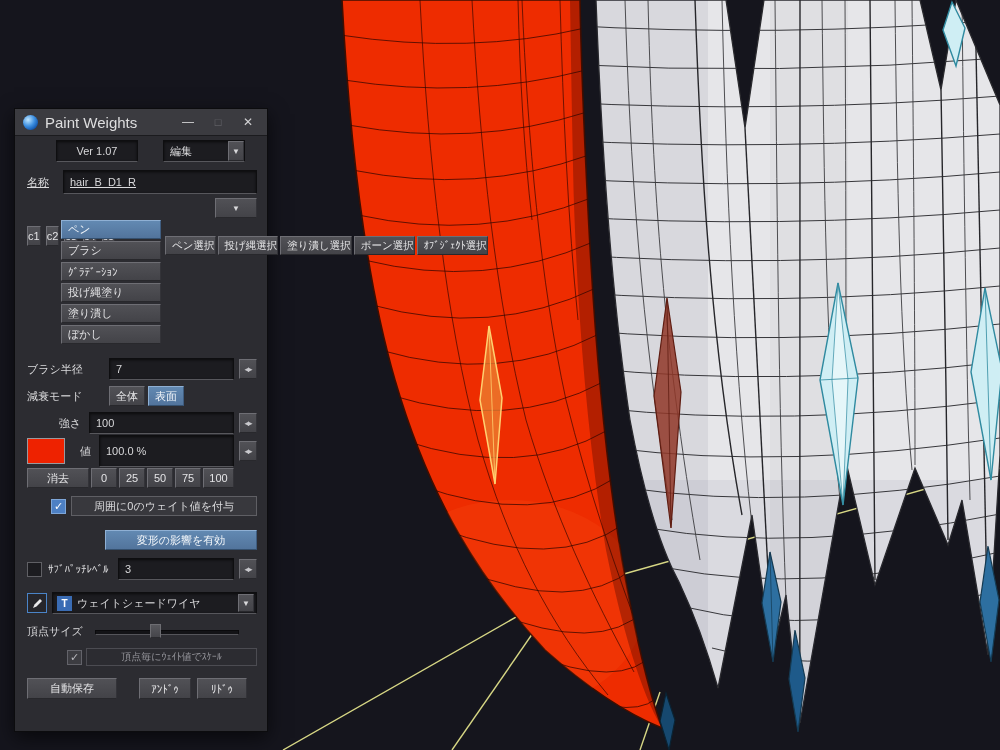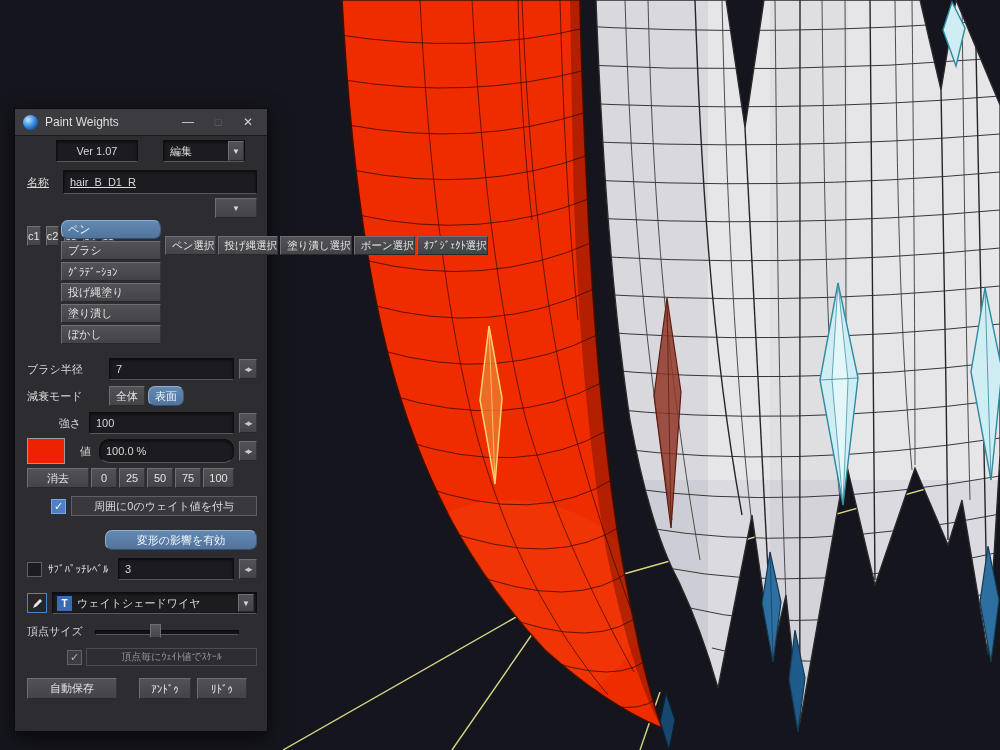--- a/index.html
+++ b/index.html
@@ -15,37 +15,37 @@
   .panel {
     position:absolute; left:14px; top:108px; width:254px; height:624px;
     background:#2c2c31; border:1px solid #0c0c0e; box-sizing:border-box;
     box-shadow:0 6px 18px rgba(0,0,0,.6);
     color:#dcdcde; font-size:11px;
   }
   .titlebar { height:27px; background:#3b3b40; border-bottom:1px solid #1b1b1e;
     display:flex; align-items:center; padding:0 4px 0 8px; box-sizing:border-box; }
   .app-icon { width:15px; height:15px; border-radius:50%; flex:0 0 auto;
     background:radial-gradient(circle at 34% 32%, #bfe6ff 0%, #3d8fe0 45%, #0c4ea6 80%); }
-  .title-text { color:#dededf; font-size:12px; margin-left:7px; flex:1; white-space:nowrap; }
+  .title-text { color:#dededf; font-size:15px; margin-left:7px; flex:1; white-space:nowrap; }
   .win-btn { width:30px; height:21px; display:flex; align-items:center; justify-content:center;
     color:#d2d2d4; font-size:12px; }
   .win-btn.max { color:#6e6e73; font-size:11px; }
 
   .row { display:flex; align-items:center; margin-left:12px; margin-right:10px; }
 
   .btn {
     background:linear-gradient(#515156,#434348); border:1px solid #6e6e74;
     border-bottom-color:#28282c; border-right-color:#333338;
     color:#e4e4e6; font-size:11px; box-sizing:border-box;
     display:flex; align-items:center; justify-content:center;
     white-space:nowrap; overflow:hidden;
   }
   .btn.left { justify-content:flex-start; padding-left:6px; }
   .btn-blue { background:linear-gradient(#6289b2,#52749c); border-color:#8fb0d4;
-    border-bottom-color:#35506e; border-right-color:#3f5d80; color:#f2f6fa;border-radius:7px; }
+    border-bottom-color:#35506e; border-right-color:#3f5d80; color:#f2f6fa; }
   .btn-red { background:linear-gradient(#d44a16,#b53306); border-color:#e8855c;
     border-bottom-color:#762304; border-right-color:#8a2a06; color:#fff; }
 
   .field {
     background:#1c1c20; border:1px solid #0e0e10; border-bottom-color:#57575c;
     box-shadow:inset 0 1px 3px rgba(0,0,0,.65);
     color:#d8d8da; font-size:11px; box-sizing:border-box;
     display:flex; align-items:center; padding:0 6px; white-space:nowrap; overflow:hidden;
   }
   .spinner { width:18px; height:20px; font-size:9px; letter-spacing:-1px; color:#c8c8cc; flex:0 0 auto; }
@@ -84,21 +84,21 @@
   .lbl-w { width:82px; flex:0 0 auto; }
   .lbl-r { width:54px; text-align:right; margin-right:8px; flex:0 0 auto; }
   .row-radius .field { flex:1; height:22px; }
   .row-falloff { margin-top:6px; }
   .fo-btn { width:36px; height:20px; }
   .row-strength { margin-top:6px; }
   .row-strength .field { flex:1; height:22px; }
   .row-value { margin-top:4px; height:26px; }
   .swatch { width:38px; height:26px; background:#ee2200; border:1px solid #99999e; box-sizing:border-box; flex:0 0 auto; }
   .val-lbl { width:20px; text-align:right; margin:0 8px 0 6px; flex:0 0 auto; }
-  .row-value .field { flex:1; height:24px;border-radius:10px; }
+  .row-value .field { flex:1; height:32px; }
   .row-erase { margin-top:4px; }
   .erase-btn { width:62px; height:20px; }
   .preset-btn { width:26px; height:20px; margin-left:2px; }
   .preset-btn.wide { width:31px; }
   .row-erase .preset-btn:first-of-type { margin-left:5px; }
 
   .row-surround { margin-top:8px; padding-left:24px; }
   .row-surround .outline-label { margin-left:5px; }
   .row-deform { margin-top:14px; padding-left:78px; }
   .deform-btn { flex:1; height:20px; }

